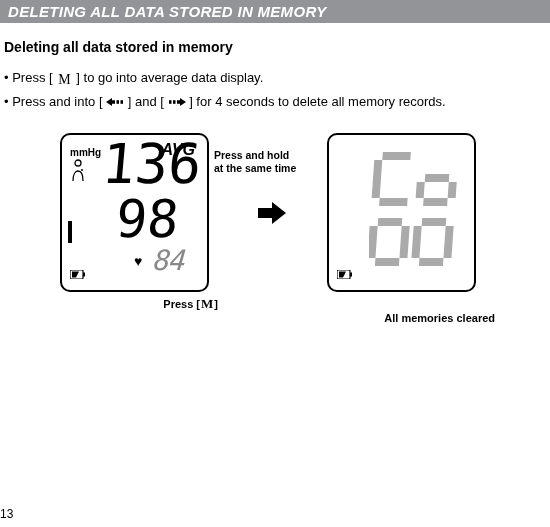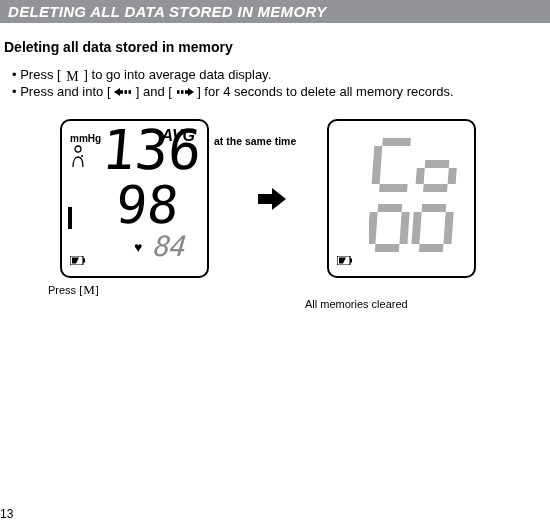--- a/index.html
+++ b/index.html
@@ -1,19 +1,19 @@
 <!DOCTYPE html>
 <html><head>
 <meta charset="utf-8">
 <style>
   html,body{margin:0;padding:0}
   body{width:550px;height:527px;background:#fff;font-family:Arial,Helvetica,sans-serif;color:#000;position:relative;overflow:hidden;font-size:13px}
   .title-bar{background:#929497;color:#fff;font-family:"Arial Black",Arial,sans-serif;font-weight:900;font-size:15px;font-style:italic;letter-spacing:0.3px;padding:3px 0 3px 8px}
   .subhead{font-weight:700;font-size:14px;margin:16px 0 12px 4px}
-  .steps{margin-left:12px;font-size:13px;line-height:15px}
+  .steps{margin-left:4px;font-size:13px;line-height:22px}
   .steps .row{white-space:nowrap}
   .inline-icon{display:inline-block;vertical-align:-2px;margin:0 1px}
   .m-box{font-family:"Times New Roman",serif;font-size:14px;padding:0 1px}
   .arrow-ic{display:inline-block;width:18px;height:10px;vertical-align:-1px}
   .arrow-ic svg{display:block}
   .figure{position:relative;margin-top:20px;height:230px}
   .lcd{position:absolute;border:2px solid #000;border-radius:10px;width:145px;height:155px;background:#fff}
   .lcd.left{left:60px;top:0}
   .lcd.right{left:327px;top:0}
   
@@ -25,21 +25,21 @@
   .r-dia{position:absolute;top:58px;left:54px;font-size:52px;line-height:52px;color:#000}
   .r-pulse{position:absolute;top:112px;left:92px;font-size:28px;line-height:28px;color:#888;font-style:italic;letter-spacing:-1px}
   .seg7{font-family:monospace;transform:skewX(-5deg);display:inline-block}
   .battery{position:absolute;bottom:8px;left:8px}
   .heart{position:absolute;top:118px;left:72px;font-size:14px}
   .sidebar{position:absolute;top:86px;left:6px;width:4px;height:22px;background:#000}
   
   .r-clear{position:absolute;top:15px;left:40px;font-size:90px;line-height:55px;color:#888;letter-spacing:-4px}
   .battery2{position:absolute;bottom:8px;left:8px}
   
-  .cap{position:absolute;font-weight:400;font-size:11px;text-align:left}
+  .cap{position:absolute;font-weight:700;font-size:11px;text-align:right}
   .cap-left{left:48px;top:163px;width:170px}
   .cap-left .m-box{font-size:13px}
   .cap-right{left:305px;top:179px;width:190px}
   .mid-text{position:absolute;left:214px;top:16px;font-weight:700;font-size:10.5px;line-height:13px}
   .mid-text .arrow-ic{margin:0 1px}
   .big-arrow{position:absolute;left:256px;top:68px}
   .big-arrow svg{display:block}
   .page-no{position:absolute;bottom:6px;left:0;width:100%;text-align:left;font-size:12px}
   .brk-open,.brk-close{padding:0 1px}
 </style>
@@ -103,20 +103,21 @@
           <polygon points="2,1.5 9,1.5 6,7.5 2,7.5" fill="#000"></polygon>
         </svg>
     </div>
   </div>
 
   <div class="cap cap-left">
     <span>Press  [</span><span class="m-box">M</span><span>]</span>
   </div>
 
   <div class="mid-text">
+    <div>Press and hold</div>
     <div>at the same time</div>
   </div>
   <div class="big-arrow">
     <svg width="32" height="24" viewBox="0 0 32 24">
         <polygon points="2,7 16,7 16,1 30,12 16,23 16,17 2,17" fill="#000"></polygon>
       </svg>
   </div>
 
   <div class="lcd right">
     <div class="r-clear">

